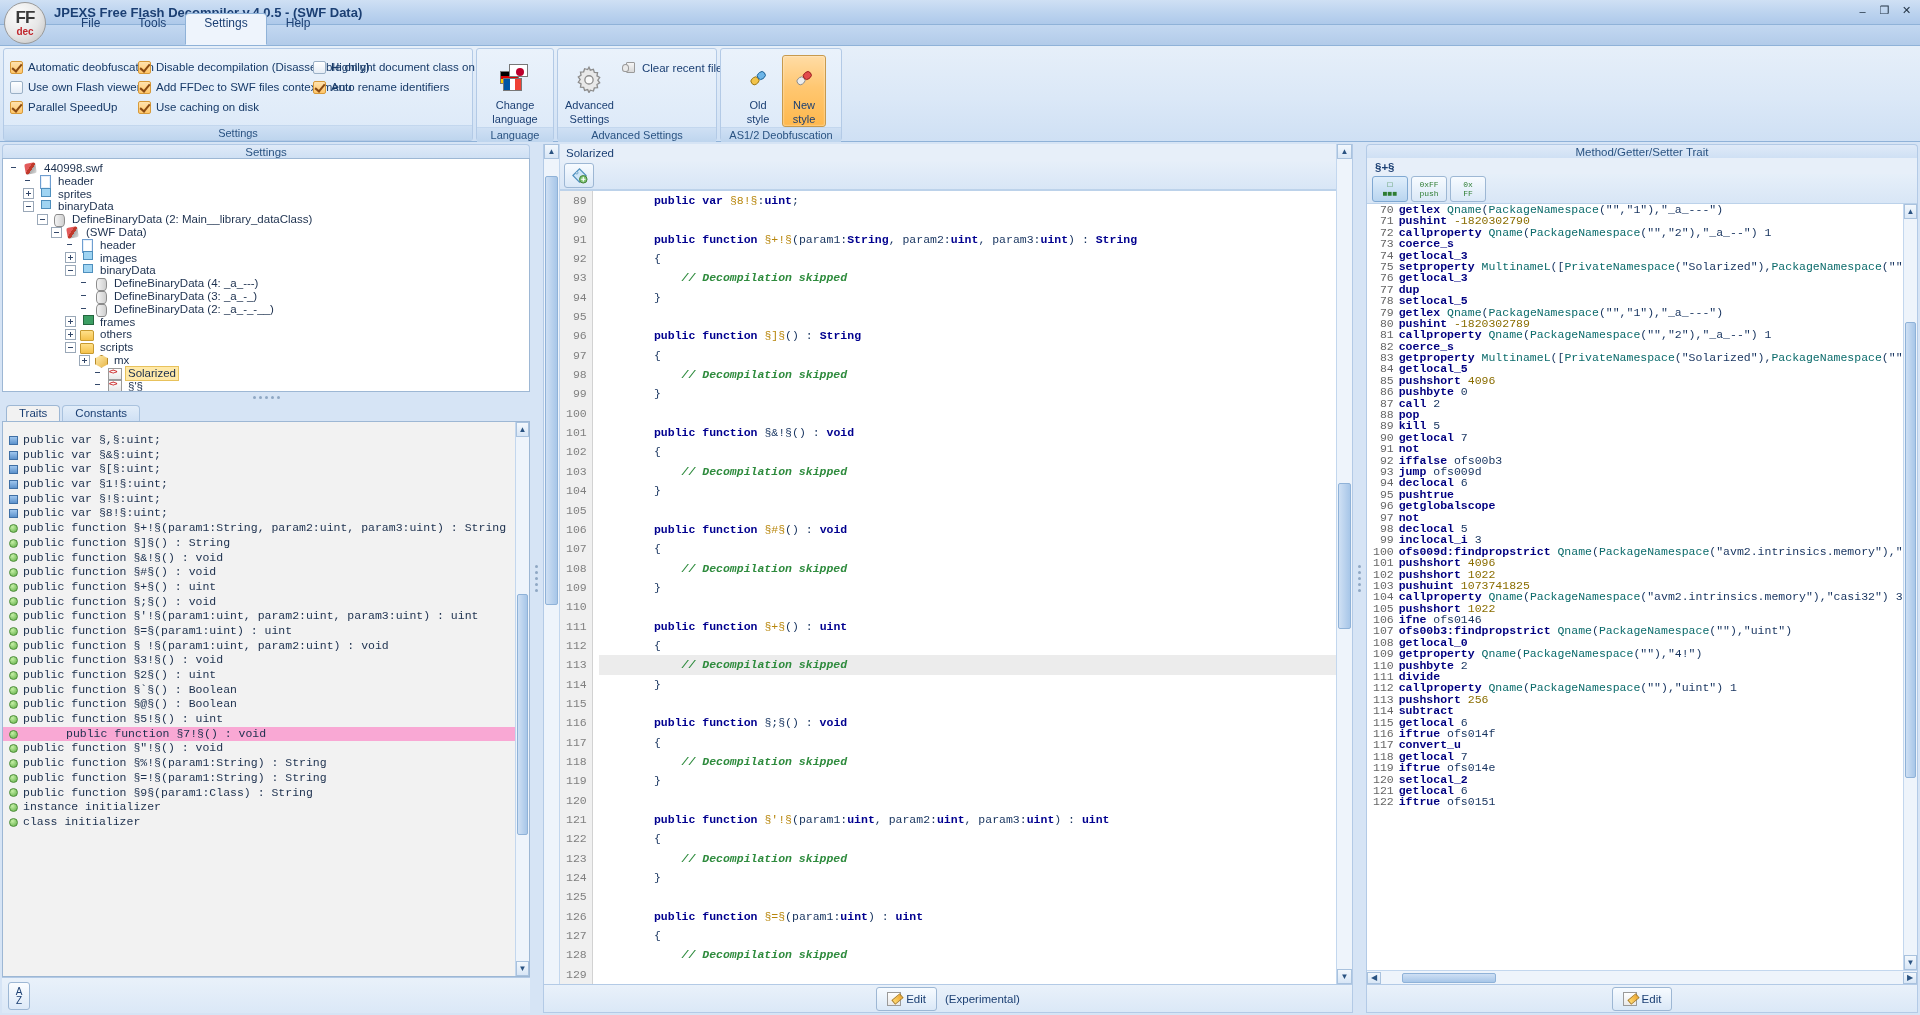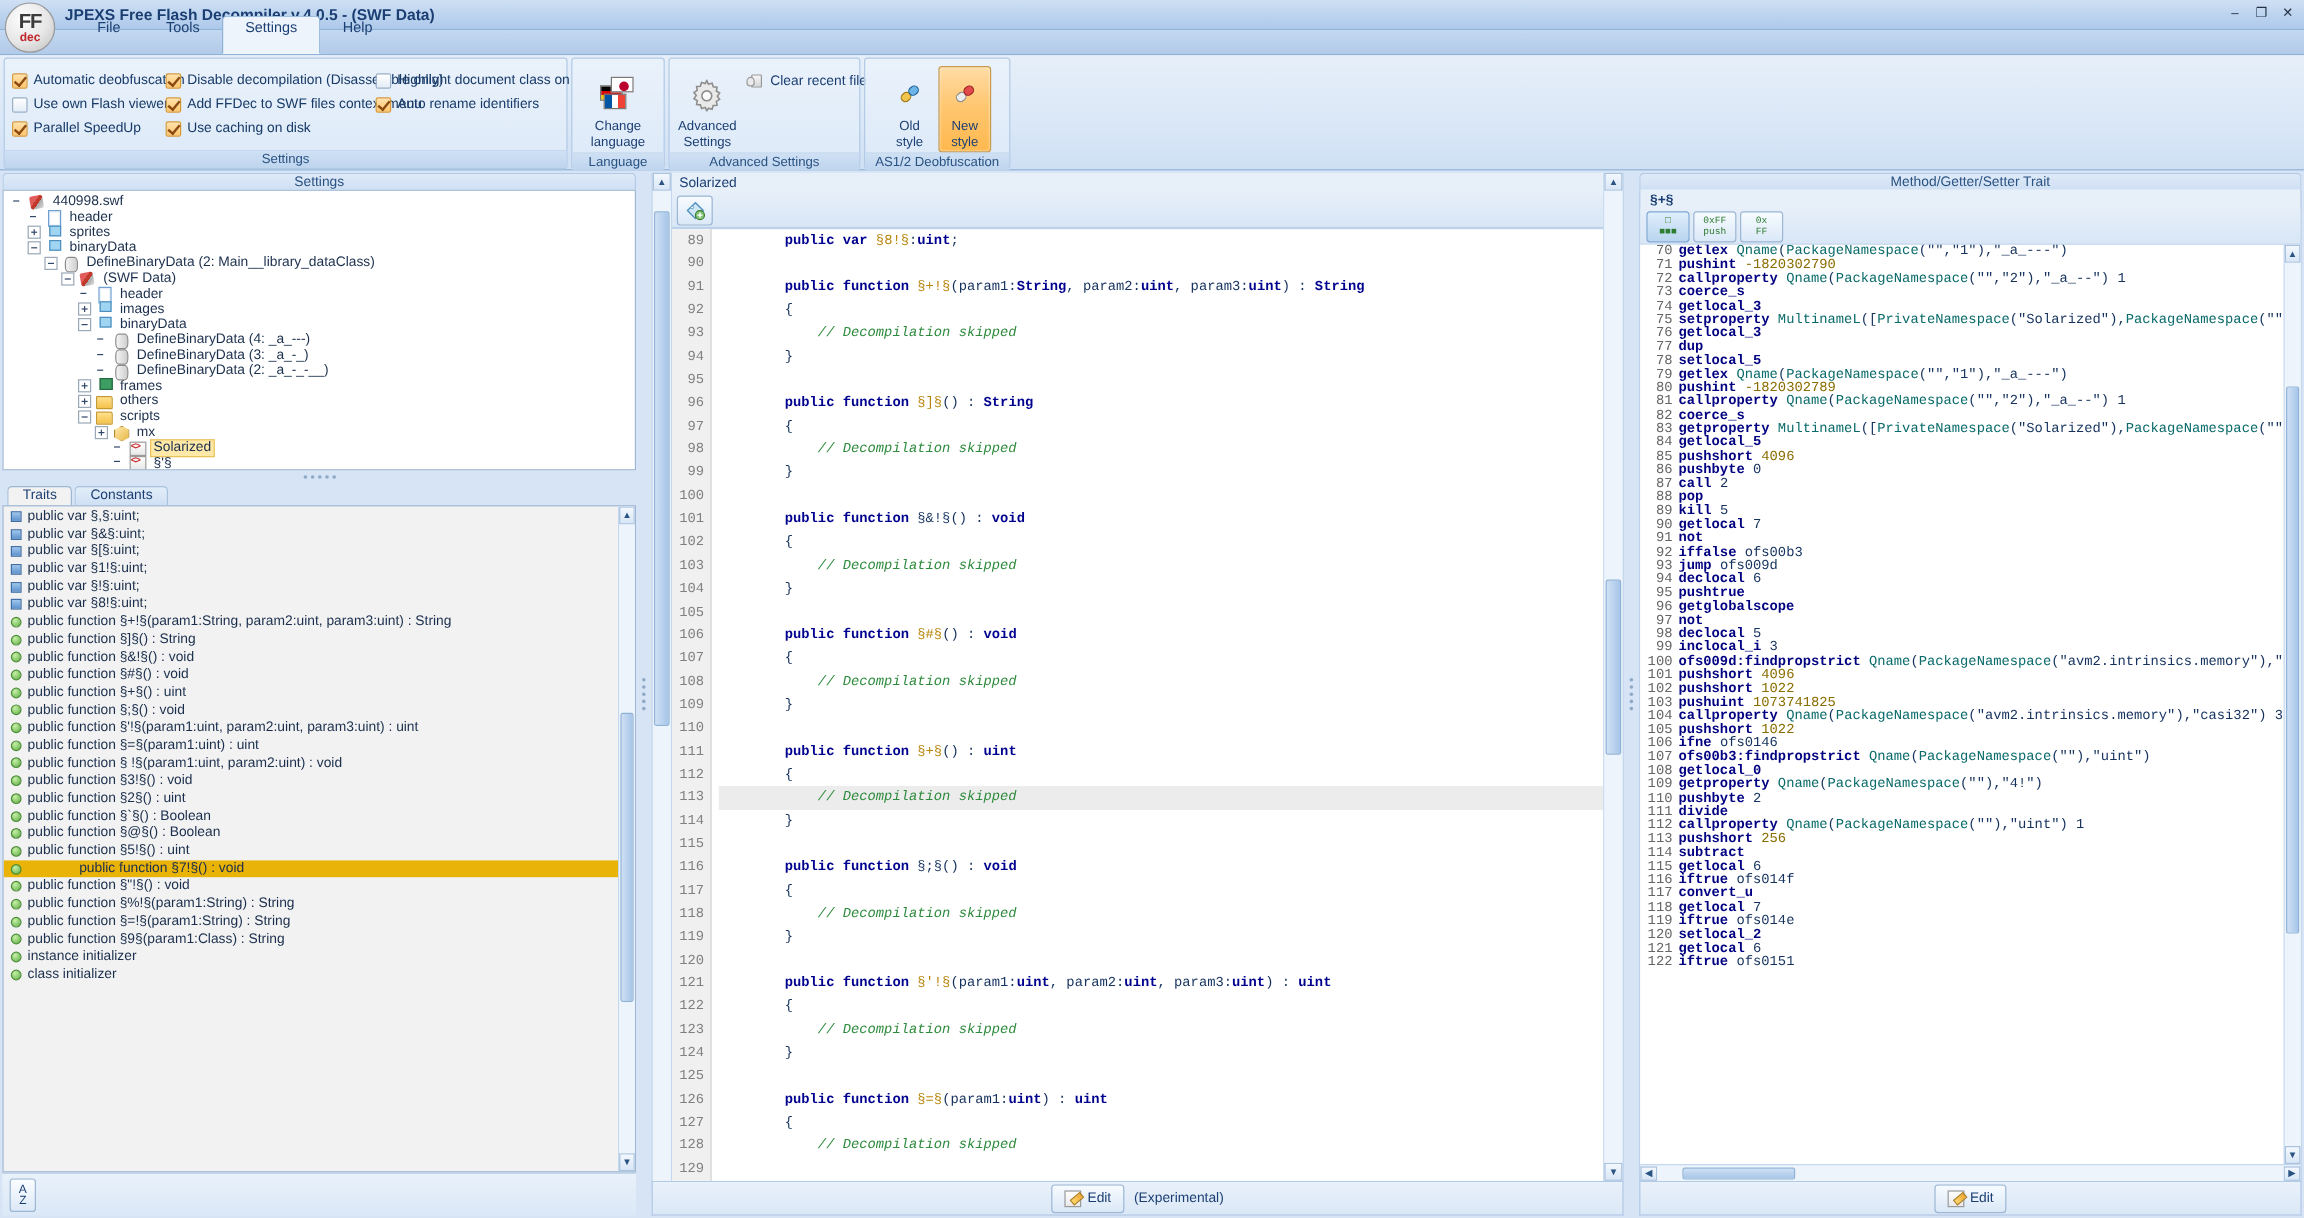--- a/index.html
+++ b/index.html
@@ -245,28 +245,28 @@
     border:1px solid #a9c2de; border-bottom:none;
     border-radius:4px 4px 0 0;
     background: linear-gradient(to bottom,#e2edf9,#cfe0f4);
     color:#1b3f73; cursor:pointer; margin-right:2px;
   }
   .ttab.active { background:#f2f2f2; border-color:#9db7d4; }
   #traits-box {
     flex:1; background:#f2f2f2; border:1px solid #9db7d4;
     overflow:hidden; position:relative; display:flex;
   }
-  #traits-list { flex:1; padding-top:1px; overflow:hidden;}
+  #traits-list { flex:1; padding-top:11px; overflow:hidden;font-family:Liberation Mono, monospace;}
   .trait {
     height:14.7px; line-height:14.7px;
     display:flex;align-items:center;gap:5px;
     font-size:11.5px; color:#1b2f4d; padding-left:6px;
     white-space:nowrap; cursor:pointer;
   }
-  .trait.selected { background:#eab308;gap:48px; }
+  .trait.selected { background:#f9a8d4;gap:48px; }
   .tdot { width:9px;height:9px;flex:0 0 9px;border-radius:50%;
     background: radial-gradient(circle at 35% 30%,#c6f0a6,#5fae46);
     border:1px solid #4c8d38;}
   .tsq { width:9px;height:9px;flex:0 0 9px;
     background: linear-gradient(to bottom,#9fc6ee,#5d92cc);
     border:1px solid #3f6fa5;}
   #traits-bottom {
     height:36px; border-top:1px solid #b3cae6;
     background: linear-gradient(to bottom,#e9f1fa,#dbe8f7);
     display:flex;align-items:center;padding-left:6px;
@@ -322,21 +322,21 @@
     color:#808080; user-select:none;
   }
   .code {
     flex:1; overflow:hidden; position:relative;
     font-family:"Liberation Mono", monospace; font-size:11.5px;
     white-space:pre; padding-left:6px;
   }
   .cl { height:19.35px; line-height:19.35px; }
   .cl.hl { background:#ececec; }
   .kw { color:#00008f; font-weight:bold; }
-  .cmt { color:#2e8b3d; font-style:italic; }
+  .cmt { color:#2e8b3d; font-style:italic;font-weight:bold; }
   .ident { color:#b8860b; }
   .gl { height:19.35px; line-height:19.35px; }
   #code-vscroll { width:16px; background:#eef4fb; display:flex;flex-direction:column;border-left:1px solid #c3d7ee;}
   #center-bottom, #right-bottom {
     height:28px; border:1px solid #b3cae6; border-top:none;
     background: linear-gradient(to bottom,#e9f1fa,#dbe8f7);
     display:flex;align-items:center;justify-content:center;gap:8px;
   }
   .edit-btn {
     display:flex;align-items:center;gap:5px;

